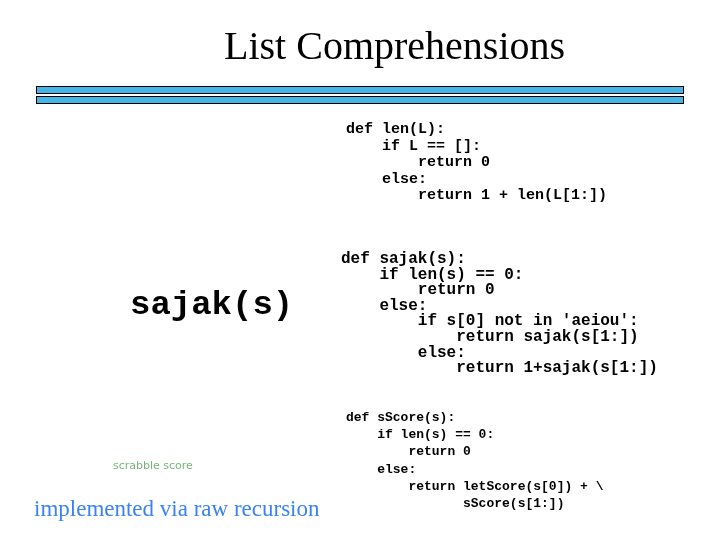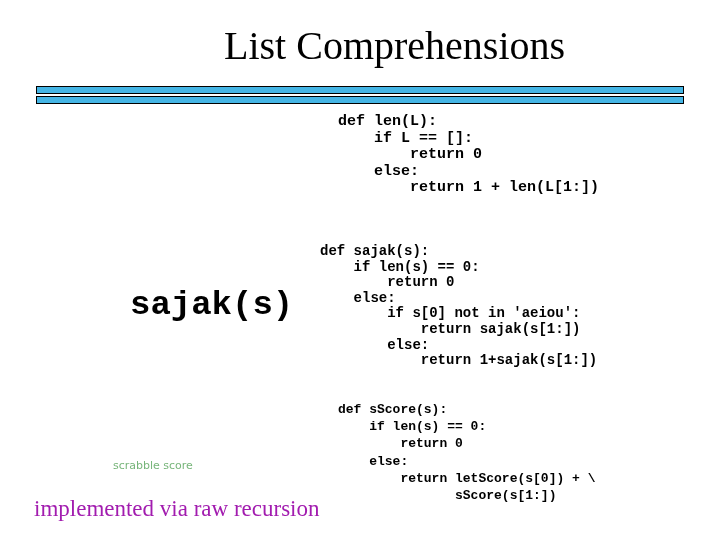--- a/index.html
+++ b/index.html
@@ -43,47 +43,47 @@
     font-size: 34px;
     line-height: 36px;
     color: #000000;
     white-space: nowrap;
   }
   .label-1 { top: 150px; }
   .label-2 { top: 287px; margin-left: 38px; }
   .label-3 { top: 422px; }
   .code {
     position: absolute;
-    margin: 0;
+    margin: 8px;
     font-family: "Liberation Mono", "DejaVu Sans Mono", monospace;
     font-weight: bold;
     color: #000000;
     white-space: pre;
   }
   .code-1 { left: 338px; top: 114px; font-size: 15px; line-height: 16.5px; }
-  .code-2 { left: 320px; top: 244px; font-size: 14px; line-height: 15.6px; }
+  .code-2 { left: 333px; top: 244px; font-size: 16px; line-height: 15.6px; }
   .code-3 { left: 338px; top: 401px; font-size: 13px; line-height: 17.2px; }
   .sublabel {
     position: absolute;
     left: 113px;
     top: 459px;
     font-family: "DejaVu Sans", sans-serif;
     font-size: 11px;
     line-height: 14px;
     color: #77b57a;
     white-space: nowrap;
   }
   .footer {
     position: absolute;
     left: 34px;
     top: 496px;
     font-family: "Liberation Serif", serif;
     font-size: 23px;
     line-height: 26px;
-    color: #a21caf;
+    color: #3b82f6;
     white-space: nowrap;
   }
 </style>
 </head>
 <body>
 
 <div class="slide">
 
   <div class="title">List Comprehensions</div>
 

